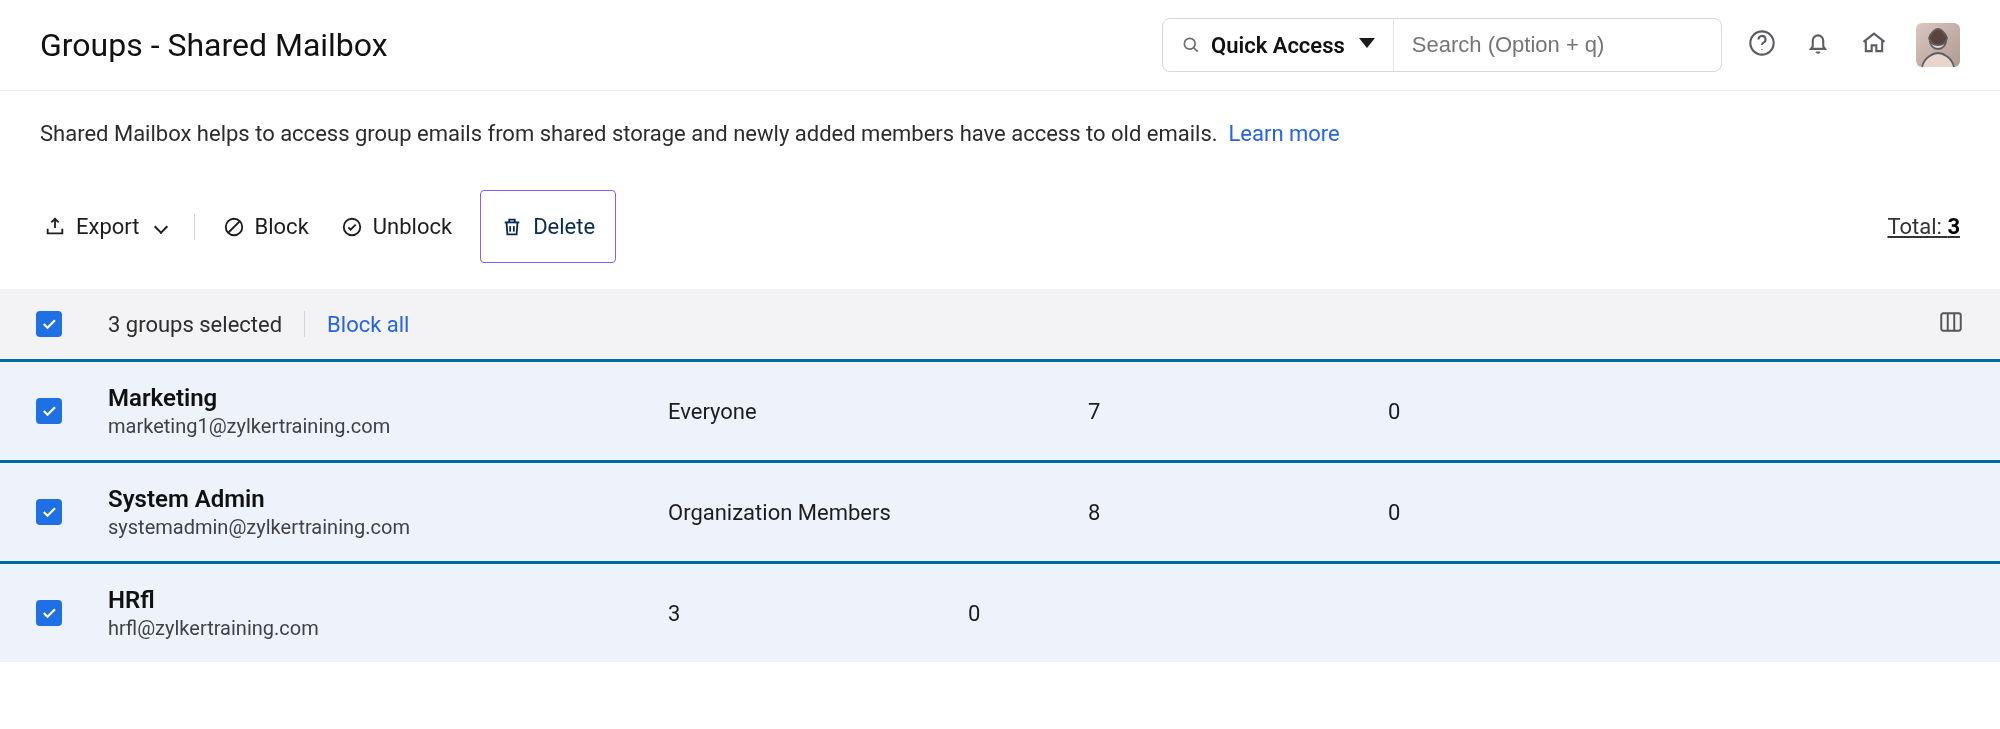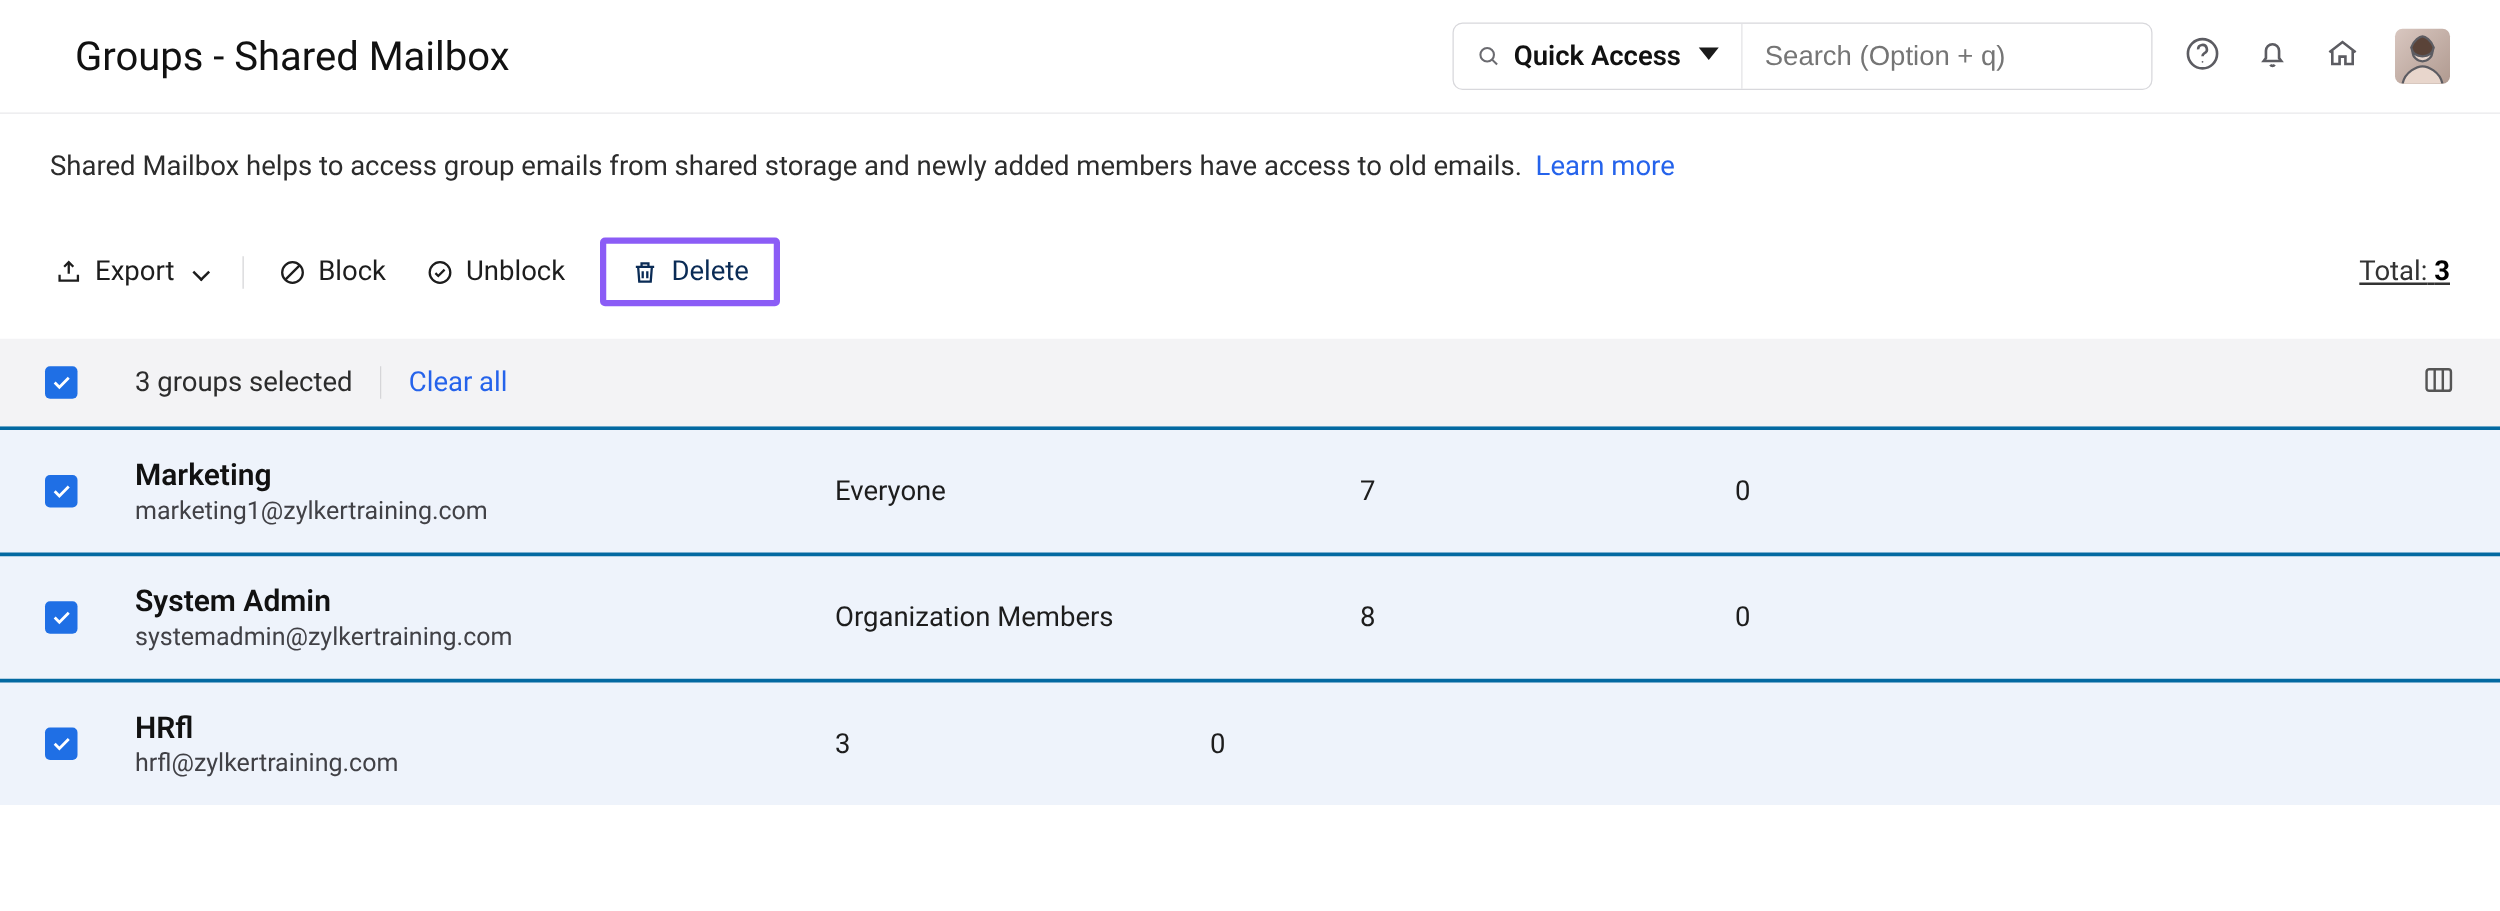--- a/index.html
+++ b/index.html
@@ -1,17 +1,17 @@
 <!DOCTYPE html>
 <html><head>
 <meta charset="utf-8">
 <style>
   * { box-sizing: border-box; }
   html, body { margin:0; padding:0; font-family: -apple-system, BlinkMacSystemFont, "Segoe UI", Roboto, "Helvetica Neue", Arial, sans-serif; color:#1f1f1f; background:#fff; }
-  .topbar { display:flex; align-items:center; padding:18px 40px 18px 60px; border-bottom:1px solid #e9e9ec; }
+  .topbar { display:flex; align-items:center; padding:18px 40px 18px 40px; border-bottom:1px solid #e9e9ec; }
   .page-title { font-size:32px; font-weight:400; color:#111; flex:0 0 auto; margin-right:auto; }
   .searchbox { display:flex; align-items:center; border:1px solid #d8d8dc; border-radius:8px; height:54px; min-width:560px; background:#fff; }
   .searchbox .qa { display:flex; align-items:center; gap:10px; padding:0 18px; border-right:1px solid #e3e3e6; height:100%; }
   .searchbox .qa-label { font-size:22px; font-weight:600; color:#111; }
   .searchbox .sicon { width:20px; height:20px; fill:none; stroke:#6b6b70; stroke-width:2; }
   .searchbox .caret { width:14px; height:14px; border-left:8px solid transparent; border-right:8px solid transparent; border-top:10px solid #1b1b1b; margin-left:4px; }
   .searchbox input { border:0; outline:0; font-size:22px; padding:0 18px; color:#9a9aa0; flex:1; height:100%; background:transparent; }
   .top-icons { display:flex; align-items:center; gap:28px; margin-left:26px; }
   .top-icons svg { width:28px; height:28px; stroke:#5c5c62; fill:none; stroke-width:1.8; }
   .avatar { width:44px; height:44px; border-radius:6px; background:linear-gradient(135deg,#d9c7c0,#b09a90); display:flex; align-items:flex-end; justify-content:center; overflow:hidden; }
@@ -20,21 +20,21 @@
   .content { padding:26px 40px 0 40px; }
   .desc { font-size:22px; color:#2c2c2c; line-height:1.5; }
   .desc a { color:#2563eb; text-decoration:none; }
 
   .toolbar-row { display:flex; align-items:center; margin-top:40px;gap:20px; }
   .actions { display:flex; align-items:center; gap:24px; }
   .action { display:flex; align-items:center; gap:10px; font-size:22px; color:#1d1d1d; cursor:pointer; padding:6px 4px; }
   .action svg { width:22px; height:22px; stroke:#1d1d1d; fill:none; stroke-width:2; }
   .action .chev { width:10px; height:10px; border-left:2px solid #1d1d1d; border-bottom:2px solid #1d1d1d; transform:rotate(-45deg); margin-left:6px; }
   .vsep { width:1px; height:26px; background:#d5d5d8; }
-  .delete-btn { display:flex; align-items:center; gap:10px; font-size:22px; color:#0a2b55; border:5px solid #8b5cf6; padding:10px 20px; border-radius:4px; cursor:pointer; }
+  .delete-btn { display:flex; align-items:center; gap:10px; font-size:22px; color:#0a2b55; border:1px solid #8b5cf6; padding:23px 20px; border-radius:4px; cursor:pointer; }
   .delete-btn svg { width:22px; height:22px; stroke:#0a2b55; fill:none; stroke-width:2; }
   .total-wrap { margin-left:auto; font-size:22px; color:#333;text-decoration:underline; }
   .total-wrap .n { font-weight:700; color:#000; }
 
   .tablewrap { margin-top:26px; }
   .selectrow { display:flex; align-items:center; background:#f3f3f5; height:70px; padding:0 36px; position:relative; }
   .selectrow .seltext { font-size:22px; color:#2c2c2c; margin-left:46px;text-align:center; }
   .selectrow .lsep { width:1px; height:26px; background:#d5d5d8; margin:0 22px; }
   .selectrow .clear { color:#2563eb; font-size:22px; cursor:pointer; }
   .selectrow .colset { margin-left:auto; }
@@ -151,21 +151,21 @@
 
 <div class="tablewrap">
   <div class="selectrow">
     <div class="cbox">
       <svg viewBox="0 0 24 24">
           <path d="M5 12l5 5L20 7"></path>
         </svg>
     </div>
     <div class="seltext">3 groups selected</div>
     <div class="lsep"></div>
-    <div class="clear">Clear all</div>
+    <div class="clear">Block all</div>
     <div class="colset">
       <svg viewBox="0 0 24 24">
           <rect x="3" y="4" width="18" height="16" rx="2"></rect>
           <line x1="9" y1="4" x2="9" y2="20"></line>
           <line x1="15" y1="4" x2="15" y2="20"></line>
         </svg>
     </div>
   </div>
 
   <div id="rows-container">

